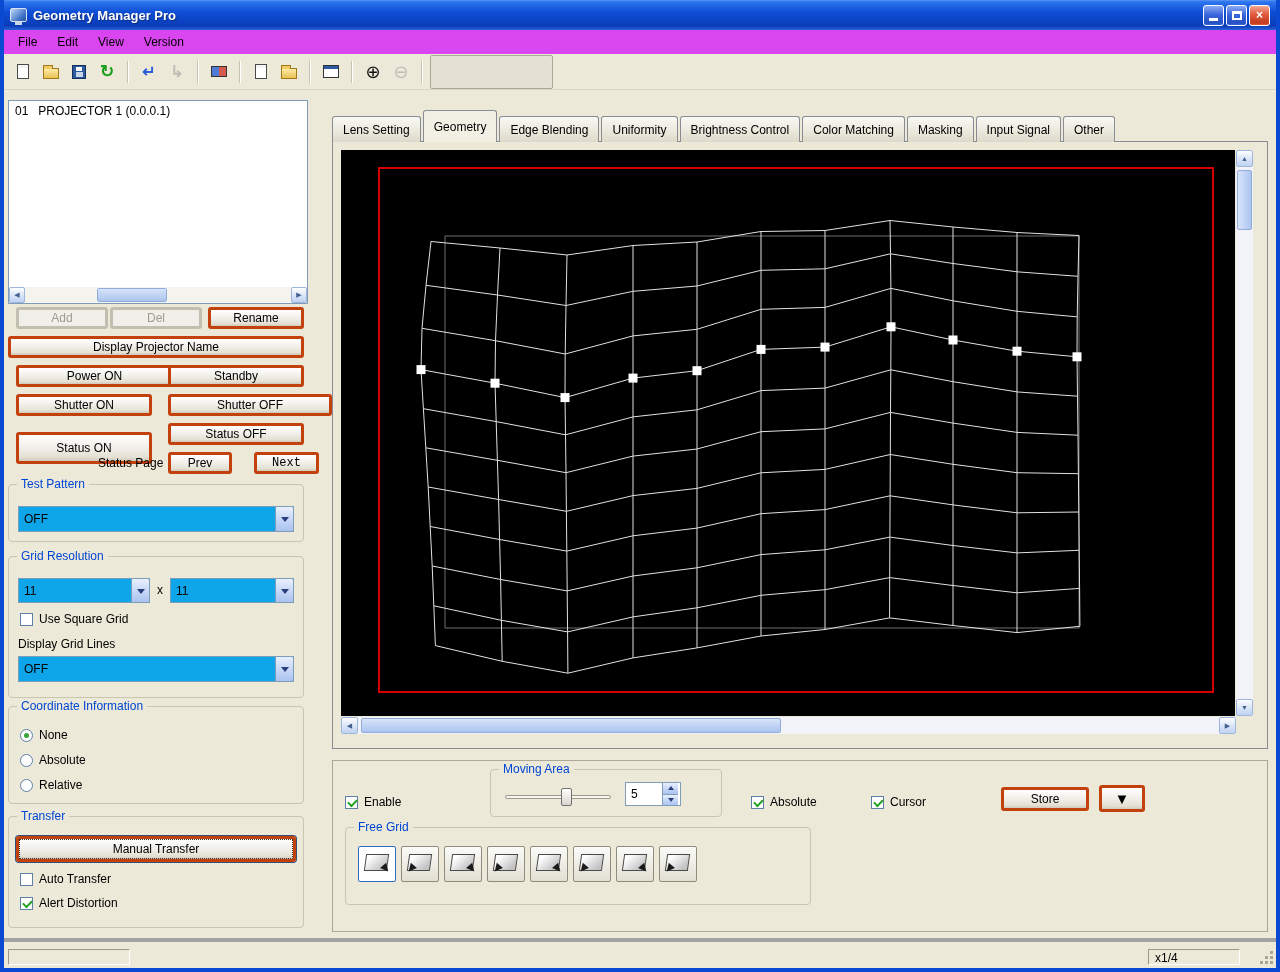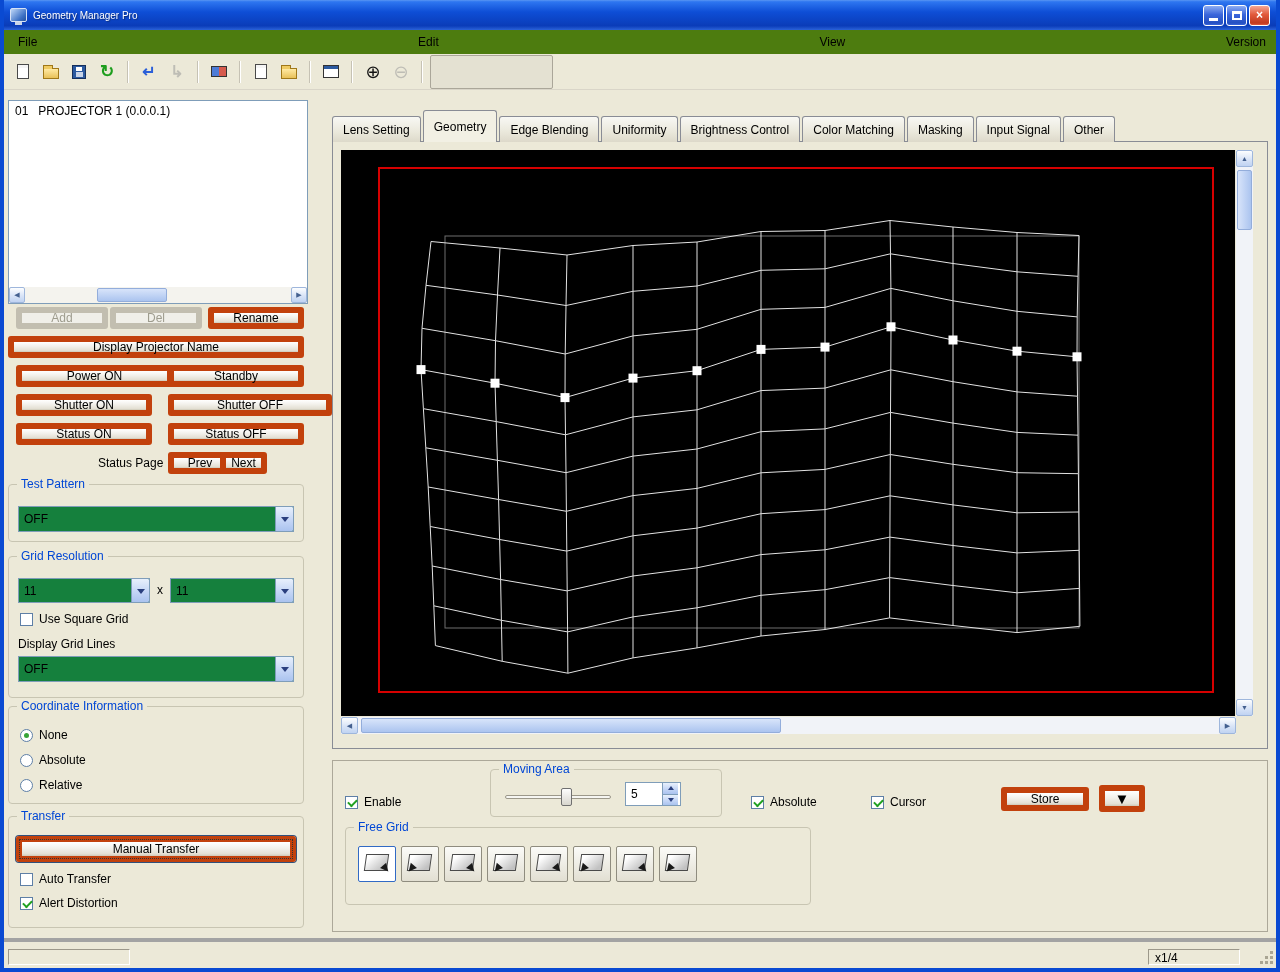--- a/index.html
+++ b/index.html
@@ -9,32 +9,32 @@
   .window { position:absolute; inset:0; border:4px solid #0A4AD2; border-top:none; background:#ECE9D8; }
   .client { position:absolute; inset:0; }
 
   
   .titlebar { position:absolute; left:0; right:0; top:0; height:30px;
     background:linear-gradient(180deg,#5A96F2 0%,#2E76F0 6%,#0E4ED6 40%,#0A3CB8 86%,#2B62D8 100%);
     display:flex; align-items:center; padding:0 6px; }
   .app-icon { width:17px; height:14px; border:1px solid #D7E2F5; border-radius:2px;
     background:linear-gradient(135deg,#BFD8F8,#3C70C4 70%,#24509C); position:relative; margin-right:6px; }
   .app-icon::after { content:""; position:absolute; left:4px; bottom:-4px; width:7px; height:3px; background:#C9D4E8; }
-  .title-text { color:#fff; font-weight:normal; font-size:10px; text-shadow:1px 1px 1px #10307A; }
+  .title-text { color:#fff; font-weight:bold; font-size:13px; text-shadow:1px 1px 1px #10307A; }
   .tb-controls { margin-left:auto; display:flex; gap:2px; }
   .ctl-btn { width:21px; height:21px; border:1px solid #fff; border-radius:3px; color:#fff;
     display:flex; align-items:center; justify-content:center; font-size:12px; font-weight:bold;
     background:linear-gradient(180deg,#8CACF2,#3B66DB 45%,#2450C2 90%,#3B66DB); }
   .ctl-btn.close { background:linear-gradient(180deg,#F3A693,#E25A3C 45%,#C13A1E 90%,#E25A3C); }
   .ctl-min-glyph { width:9px; height:3px; background:#fff; margin-top:9px; }
   .ctl-max-glyph { width:10px; height:9px; border:2px solid #fff; border-top-width:3px; }
 
   
-  .menubar { position:absolute; left:0; right:0; top:30px; height:24px; background:#4d7c0f;
-    display:flex; align-items:center; padding-left:4px;justify-content:space-between; }
+  .menubar { position:absolute; left:0; right:0; top:30px; height:24px; background:#d946ef;
+    display:flex; align-items:center; padding-left:4px; }
   .menu-item { padding:3px 10px; }
   .toolbar { position:absolute; left:0; right:0; top:54px; height:36px; background:#ECE9D8;
     border-bottom:1px solid #D9D5C8; display:flex; align-items:center; padding-left:6px; gap:2px; }
   .tb-btn { width:26px; height:26px; border:1px solid transparent; background:transparent; border-radius:2px;
     display:flex; align-items:center; justify-content:center; }
   .tb-btn.disabled { opacity:.55; }
   .tb-sep { width:2px; height:22px; border-left:1px solid #C6C2B4; border-right:1px solid #FFFFFF; margin:0 5px; }
   .swatch-group { display:flex; gap:3px; border:1px solid #AAA699; padding:3px 4px; background:#E4E1D2; border-radius:2px; }
   .ic { display:inline-flex; align-items:center; justify-content:center; }
   .ic-page { width:12px; height:15px; background:#fff; border:1px solid #4A4A4A;
@@ -50,28 +50,28 @@
   .ic-redo::before { content:"↳"; color:#9A9A9A; font-weight:bold; font-size:16px; }
   .ic-card { width:16px; height:11px; border:1px solid #333; background:linear-gradient(90deg,#4D7BD6 0 50%,#D65B4D 50% 100%); }
   .ic-window { width:16px; height:13px; border:1px solid #333; background:#fff; position:relative; }
   .ic-window::before { content:""; position:absolute; left:0; right:0; top:0; height:3px; background:#2C5AA0; }
   .ic-zoom-in::before { content:"⊕"; font-size:18px; color:#111; }
   .ic-zoom-out::before { content:"⊖"; font-size:18px; color:#9A9A9A; }
   .ic-swatch-white { background:#FFFFFF; } .ic-swatch-red { background:#F00A0A; }
   .ic-swatch-green { background:#0ACC0A; } .ic-swatch-blue { background:#0A0AE8; }
 
   
-  .xpbtn { position:absolute; border:6px solid #c2410c; border-radius:3px;
+  .xpbtn { position:absolute; border:3px solid #c2410c; border-radius:3px;
     background:linear-gradient(180deg,#FFFFFF,#F2F0EA 45%,#E4E0D4 85%,#CFC9B8);
     display:flex; align-items:center; justify-content:center; font-size:12px; font-family:inherit; }
   .xpbtn.disabled { color:#9E9C8E; border-color:#C2BEB0; background:#F0EFE9; }
   .xpbtn.default-focus { box-shadow:0 0 0 1px #30507C; outline:1px dotted #333; outline-offset:-4px; }
   .group { position:absolute; border:1px solid #C8C5B2; border-radius:4px; }
   .group > .group-label { position:absolute; top:-8px; left:8px; background:#ECE9D8; padding:0 4px; color:#0046D5; }
-  .combo { position:absolute; background:#15803d; border:1px solid #7F9DB9; display:flex; align-items:center; padding-left:5px; }
+  .combo { position:absolute; background:#0ea5e9; border:1px solid #7F9DB9; display:flex; align-items:center; padding-left:5px; }
   .combo-btn { margin-left:auto; width:18px; align-self:stretch; border-left:1px solid #7F9DB9; border-radius:0 1px 1px 0;
     background:linear-gradient(180deg,#E8F0FC,#C5D6F6 55%,#AAC3EF); display:flex; align-items:center; justify-content:center; }
   .combo-btn::after { content:""; border:4px solid transparent; border-top:5px solid #2A3F7E; margin-top:5px; }
   .cb, .rb { position:absolute; display:flex; align-items:center; gap:6px; }
   .cb .box { width:13px; height:13px; background:#fff; border:1px solid #5E7FA6; position:relative; flex:0 0 auto; }
   .cb.checked .box::after { content:""; position:absolute; left:2px; top:2px; width:7px; height:4px;
     border-left:2px solid #21A121; border-bottom:2px solid #21A121; transform:rotate(-45deg); }
   .rb .dot { width:13px; height:13px; border:1px solid #5E7FA6; border-radius:50%; background:#fff; position:relative; flex:0 0 auto; }
   .rb.checked .dot::after { content:""; position:absolute; left:3px; top:3px; width:5px; height:5px; border-radius:50%; background:#37A437; }
 
@@ -231,25 +231,25 @@
     </div>
 
     <button class="xpbtn disabled" style="left:12px;top:307px;width:92px;height:22px;">Add</button>
     <button class="xpbtn disabled" style="left:106px;top:307px;width:92px;height:22px;">Del</button>
     <button class="xpbtn" style="left:204px;top:307px;width:96px;height:22px;">Rename</button>
     <button class="xpbtn" style="left:4px;top:336px;width:296px;height:22px;">Display Projector Name</button>
     <button class="xpbtn" style="left:12px;top:365px;width:157px;height:22px;">Power ON</button>
     <button class="xpbtn" style="left:164px;top:365px;width:136px;height:22px;">Standby</button>
     <button class="xpbtn" style="left:12px;top:394px;width:136px;height:22px;">Shutter ON</button>
     <button class="xpbtn" style="left:164px;top:394px;width:164px;height:22px;">Shutter OFF</button>
-    <button class="xpbtn" style="left:12px;top:423px;width:136px;height:22px;text-align:right;">Status ON</button>
+    <button class="xpbtn" style="left:12px;top:432px;width:136px;height:32px;text-align:right;">Status ON</button>
     <button class="xpbtn" style="left:164px;top:423px;width:136px;height:22px;">Status OFF</button>
     <span class="lbl" style="left:94px;top:456px;">Status Page</span>
     <button class="xpbtn" style="left:164px;top:452px;width:64px;height:22px;">Prev</button>
-    <button class="xpbtn" style="left:216px;top:452px;width:47px;height:22px;">Next</button>
+    <button class="xpbtn" style="left:250px;top:452px;width:65px;height:22px;font-family:Liberation Mono, monospace;">Next</button>
 
     <div class="group" style="left:4px;top:484px;width:296px;height:58px;">
       <span class="group-label">Test Pattern</span>
     </div>
     <div class="combo" style="left:14px;top:506px;width:276px;height:26px;">
       <span>OFF</span>
       <span class="combo-btn"></span>
     </div>
 
     <div class="group" style="left:4px;top:556px;width:296px;height:142px;">

